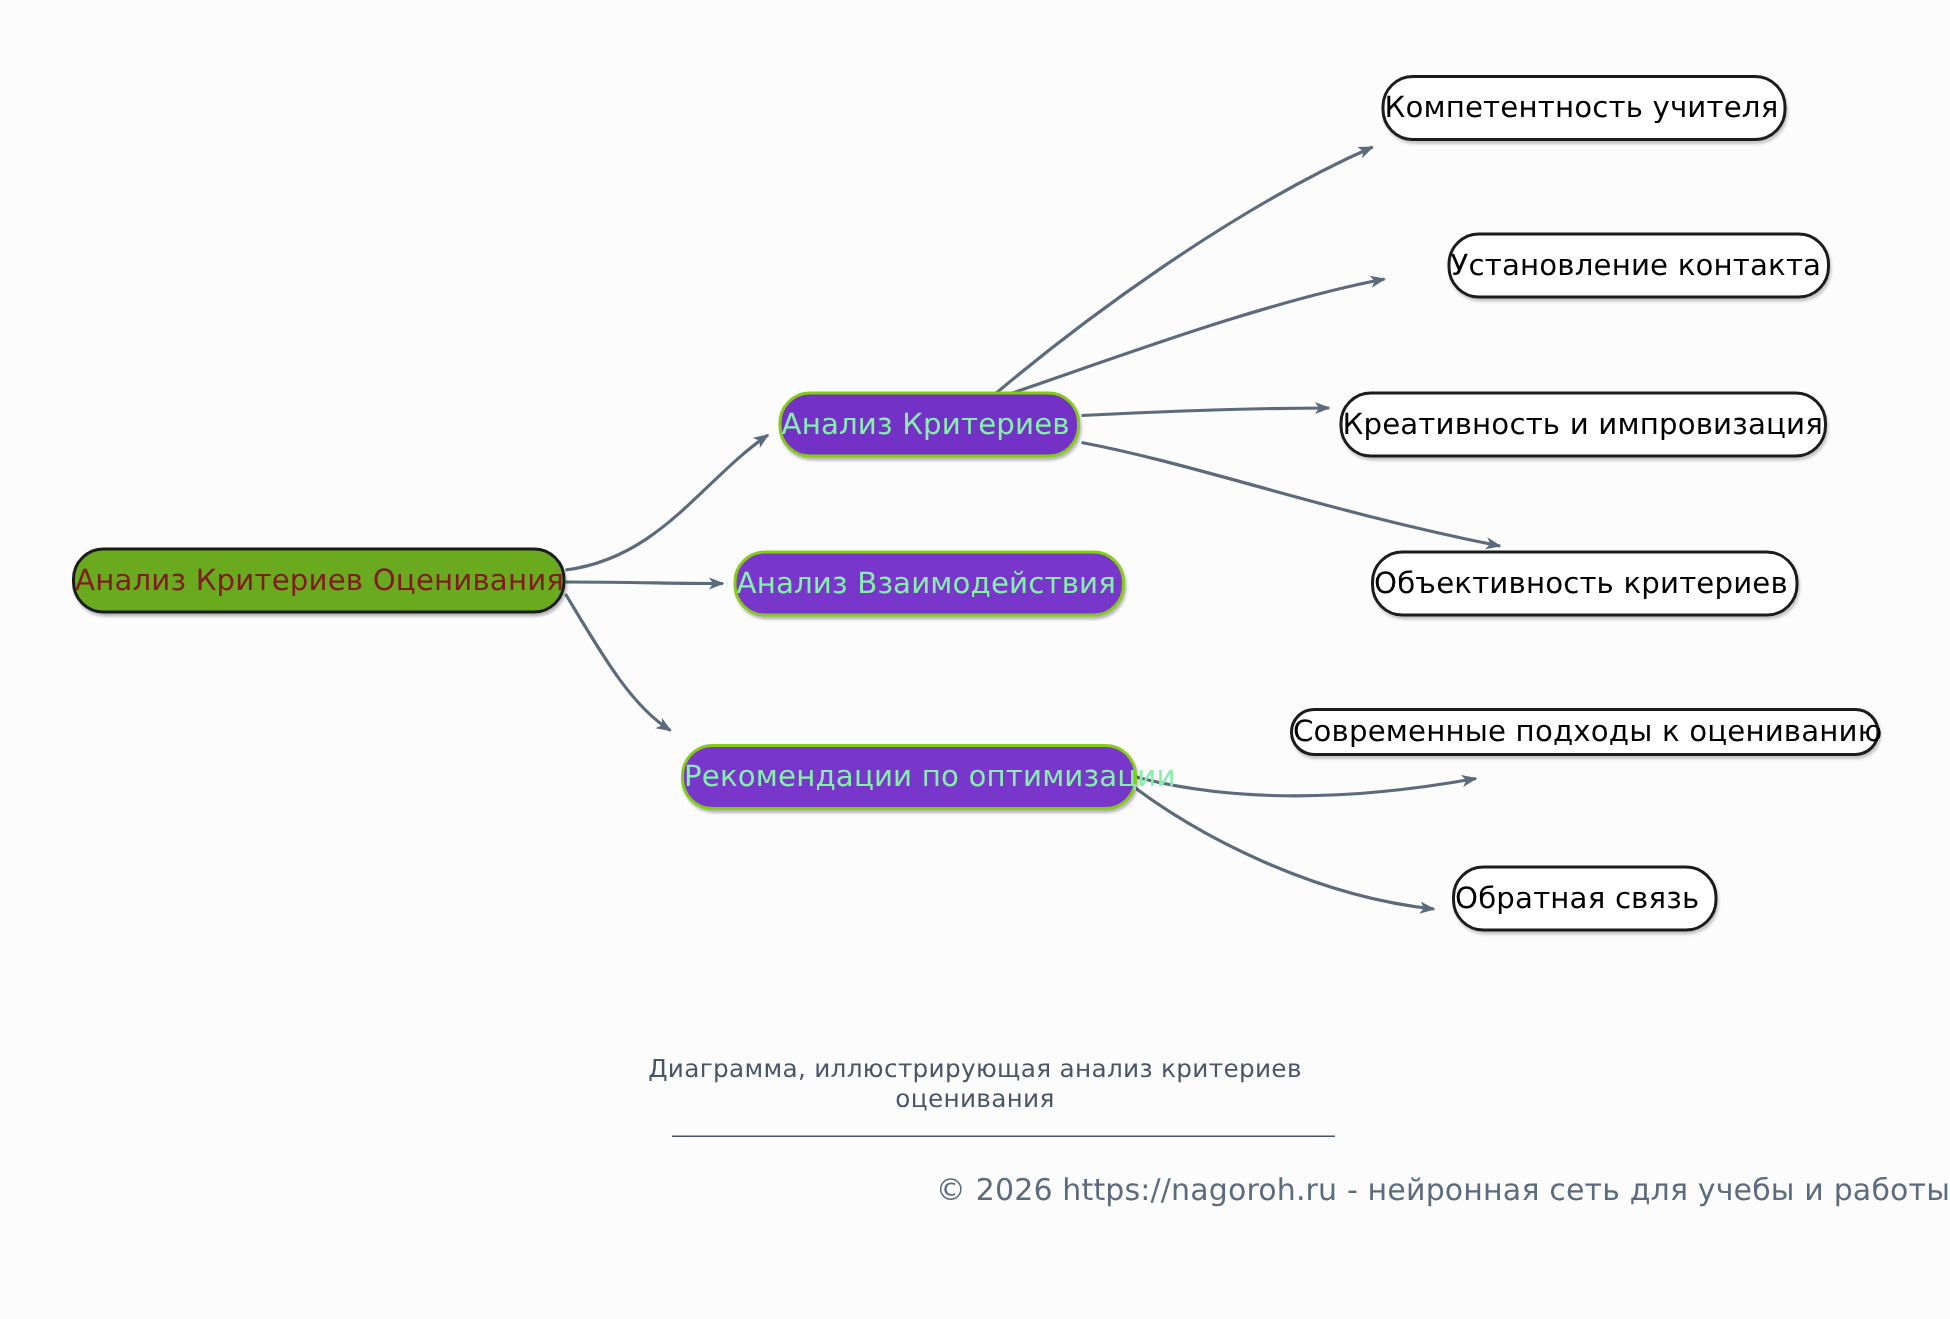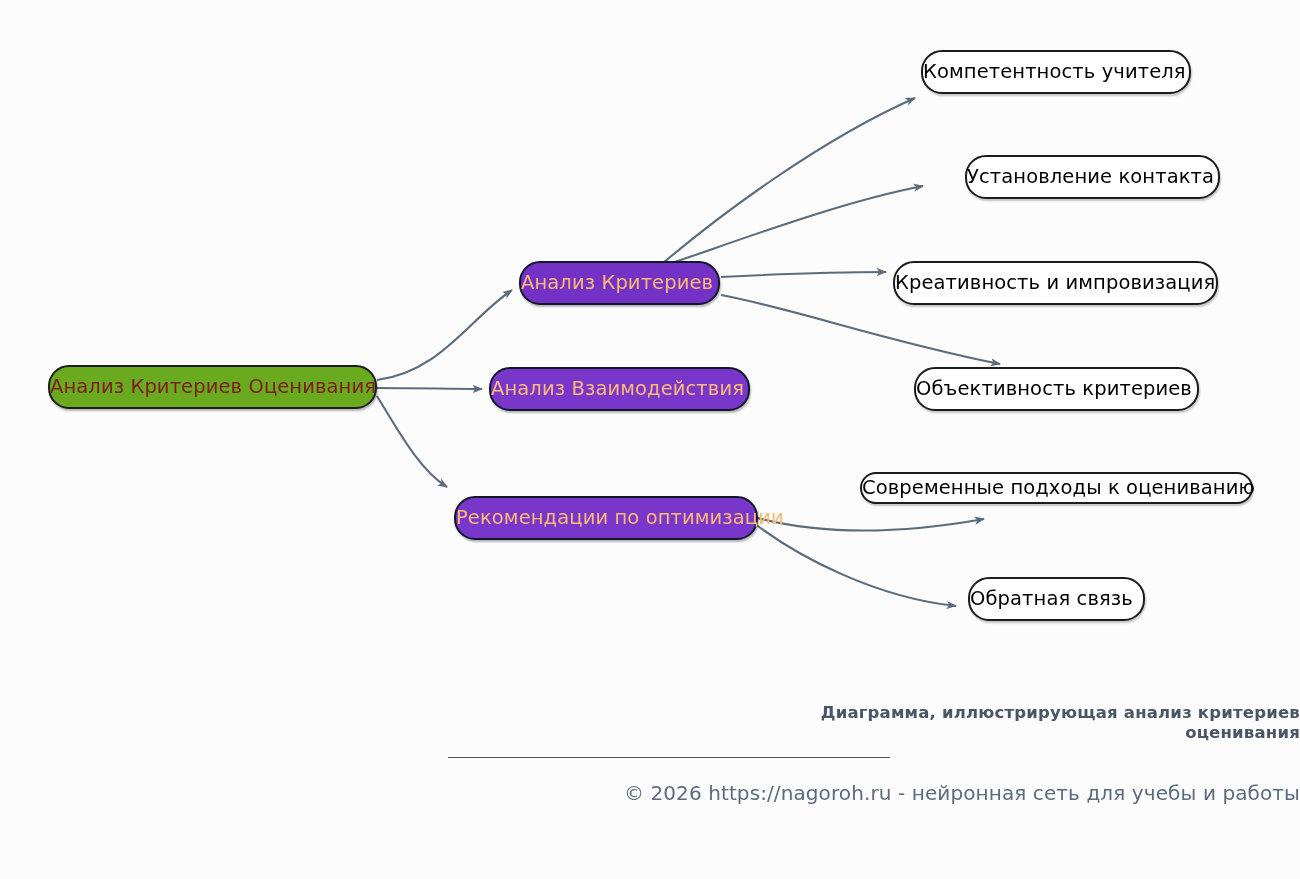--- a/index.html
+++ b/index.html
@@ -44,43 +44,43 @@
   }
   .node.root {
     background: #6aaa1e;
     border: 2px solid #1c1c1c;
     color: #7f1d1d;
     font-size: 19.5px;
     box-shadow: 1px 2px 2px rgba(0,0,0,0.28);
   }
   .node.branch {
     background: #7331c6;
-    border: 2px solid #0f172a;
-    color: #fdba74;
+    border: 2px solid #84cc16;
+    color: #86efac;
     font-size: 19.5px;
     box-shadow: 1px 2px 2px rgba(0,0,0,0.28);
   }
   .node.branch.alt {
     background: #7936cb;
   }
   .node.leaf {
     background: #ffffff;
     border: 2px solid #1c1c1c;
     color: #000000;
     font-size: 19.5px;
     box-shadow: 1px 2px 2px rgba(0,0,0,0.22);
   }
   #caption {
     position: absolute;
     left: 0;
     top: 703px;
     width: 1300px;
-    text-align: right;
+    text-align: center;
     font-size: 16.5px;
-    font-weight: bold;
+    font-weight: normal;
     color: #4a5568;
     line-height: 1.23;
     letter-spacing: 0.2px;
   }
   #caption .cap-line2 {
     display: block;
   }
   #divider {
     position: absolute;
     left: 448px;

